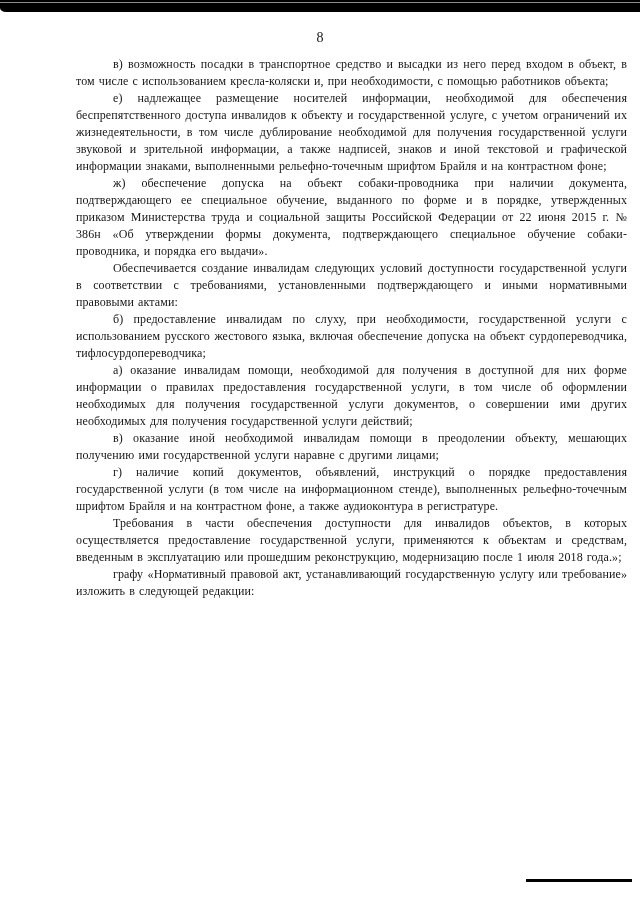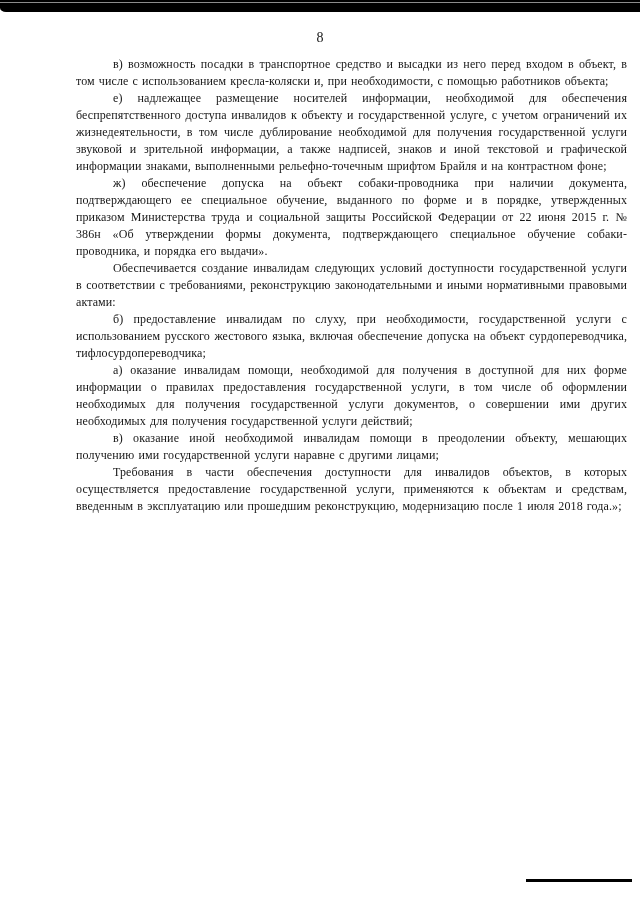--- a/index.html
+++ b/index.html
@@ -66,21 +66,23 @@
 <body>
 
 <div class="scan-top-bar"></div>
 
 <div>
   <p class="page-number">8</p>
   <div class="content">
       <p class="para">в) возможность посадки в транспортное средство и высадки из него перед входом в объект, в том числе с использованием кресла-коляски и, при необходимости, с помощью работников объекта;</p>
       <p class="para">е) надлежащее размещение носителей информации, необходимой для обеспечения беспрепятственного доступа инвалидов к объекту и государственной услуге, с учетом ограничений их жизнедеятельности, в том числе дублирование необходимой для получения государственной услуги звуковой и зрительной информации, а также надписей, знаков и иной текстовой и графической информации знаками, выполненными рельефно-точечным шрифтом Брайля и на контрастном фоне;</p>
       <p class="para">ж) обеспечение допуска на объект собаки-проводника при наличии документа, подтверждающего ее специальное обучение, выданного по форме и в порядке, утвержденных приказом Министерства труда и социальной защиты Российской Федерации от 22 июня 2015 г. № 386н «Об утверждении формы документа, подтверждающего специальное обучение собаки-проводника, и порядка его выдачи».</p>
-      <p class="para">Обеспечивается создание инвалидам следующих условий доступности государственной услуги в соответствии с требованиями, реконструкцию законодательными и иными нормативными правовыми актами:</p>
+      <p class="para">Обеспечивается создание инвалидам следующих условий доступности государственной услуги в соответствии с требованиями, установленными подтверждающего и иными нормативными правовыми актами:</p>
       <p class="para">б) предоставление инвалидам по слуху, при необходимости, государственной услуги с использованием русского жестового языка, включая обеспечение допуска на объект сурдопереводчика, тифлосурдопереводчика;</p>
       <p class="para">а) оказание инвалидам помощи, необходимой для получения в доступной для них форме информации о правилах предоставления государственной услуги, в том числе об оформлении необходимых для получения государственной услуги документов, о совершении ими других необходимых для получения государственной услуги действий;</p>
       <p class="para">в) оказание иной необходимой инвалидам помощи в преодолении объекту, мешающих получению ими государственной услуги наравне с другими лицами;</p>
+      <p class="para">г) наличие копий документов, объявлений, инструкций о порядке предоставления государственной услуги (в том числе на информационном стенде), выполненных рельефно-точечным шрифтом Брайля и на контрастном фоне, а также аудиоконтура в регистратуре.</p>
       <p class="para">Требования в части обеспечения доступности для инвалидов объектов, в которых осуществляется предоставление государственной услуги, применяются к объектам и средствам, введенным в эксплуатацию или прошедшим реконструкцию, модернизацию после 1 июля 2018 года.»;</p>
+      <p class="para">графу «Нормативный правовой акт, устанавливающий государственную услугу или требование» изложить в следующей редакции:</p>
     </div>
 </div>
 
 <div class="scan-bottom-line"></div>
 
 </body></html>

